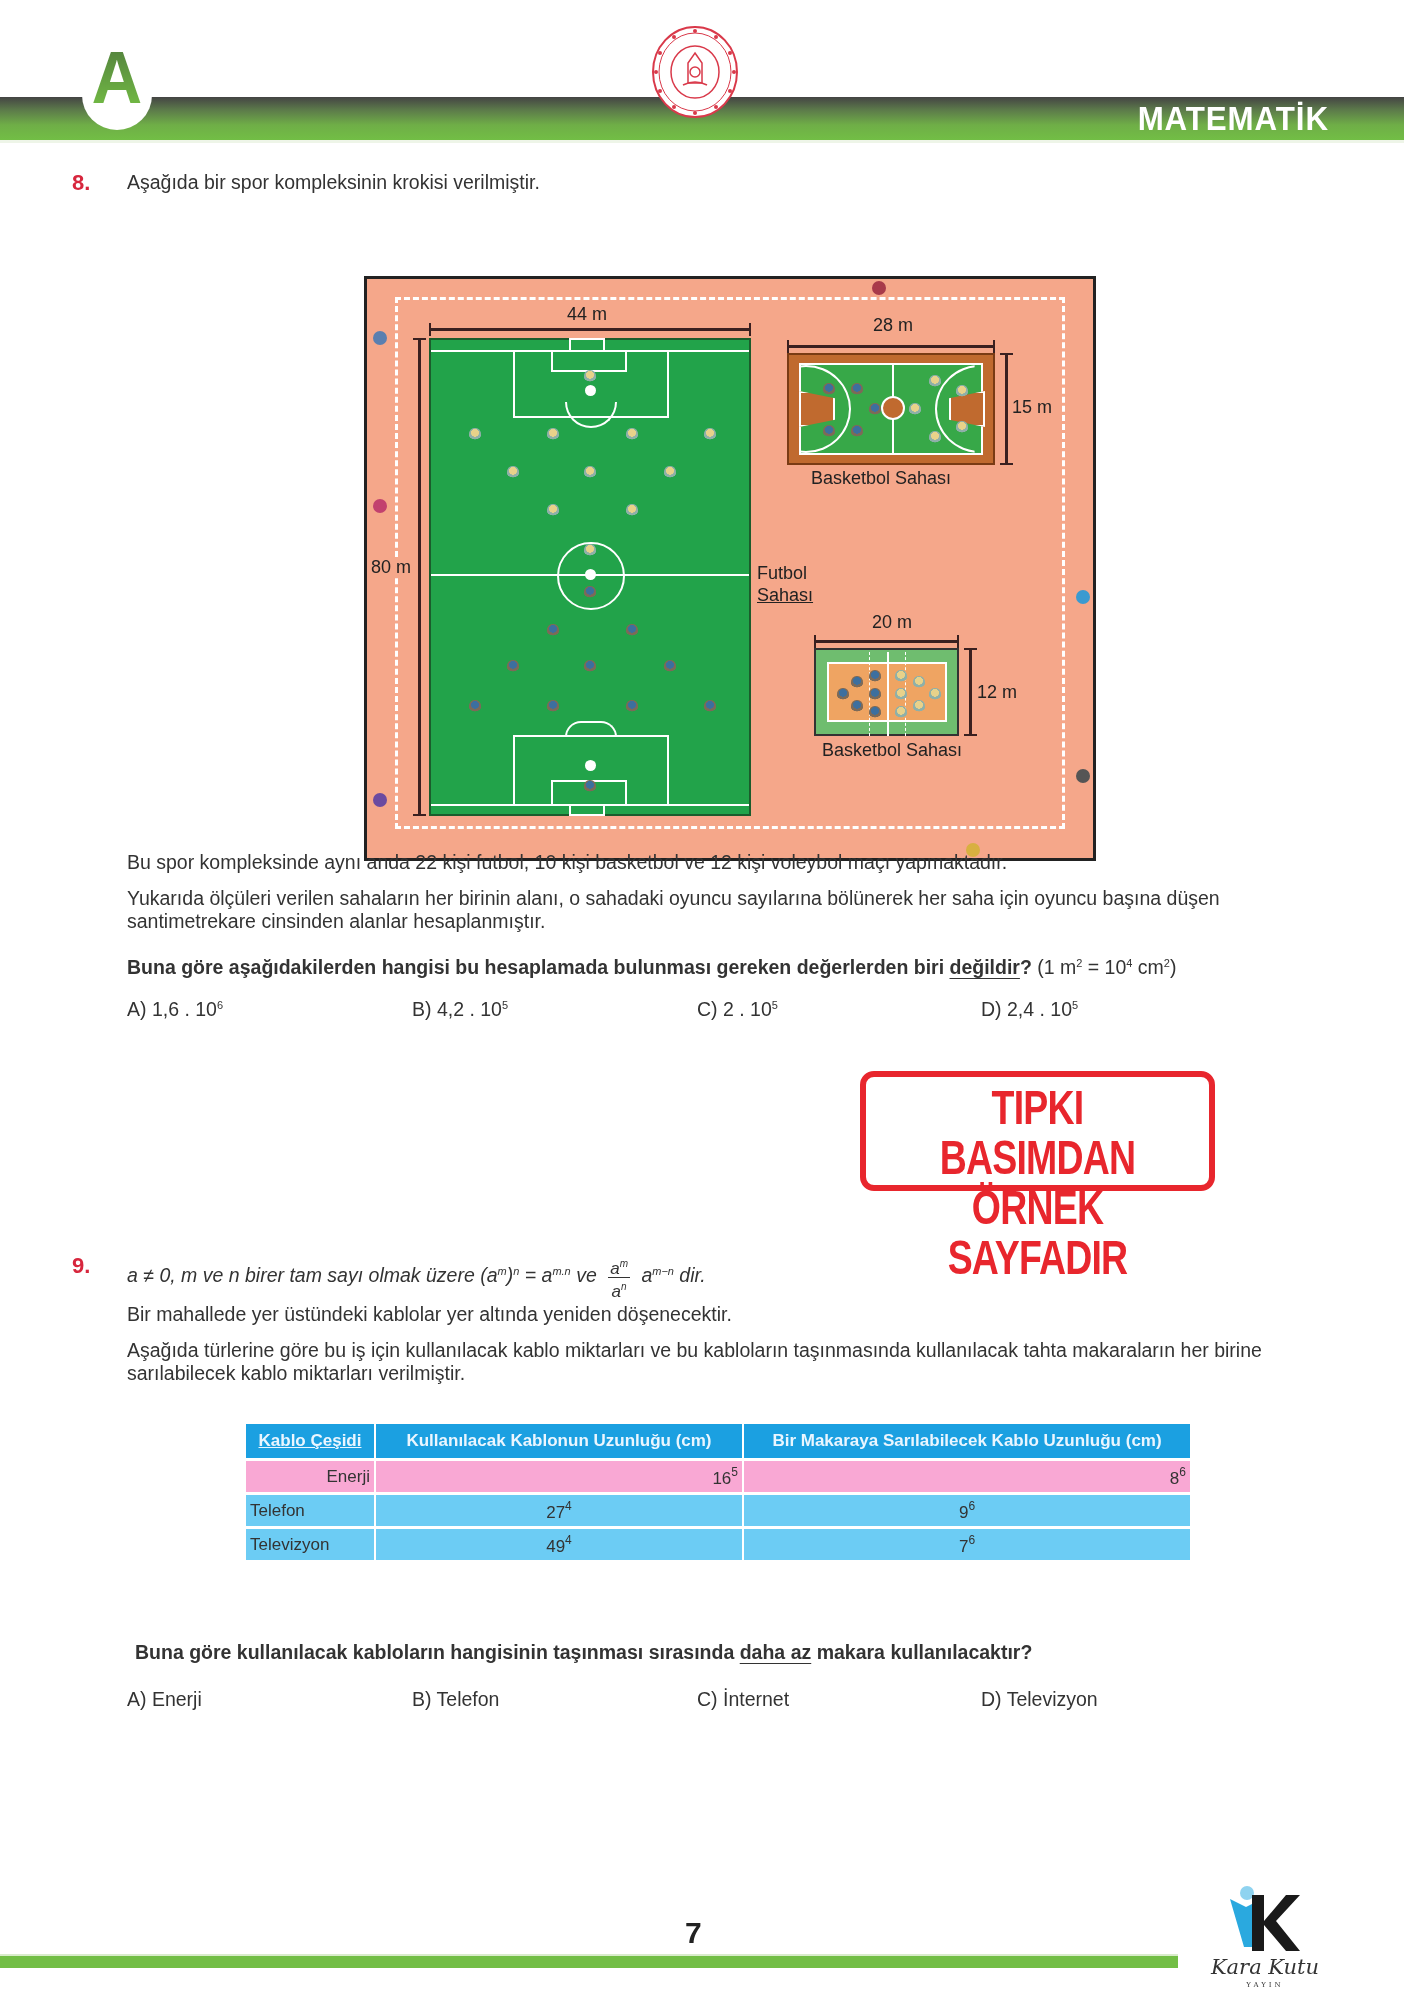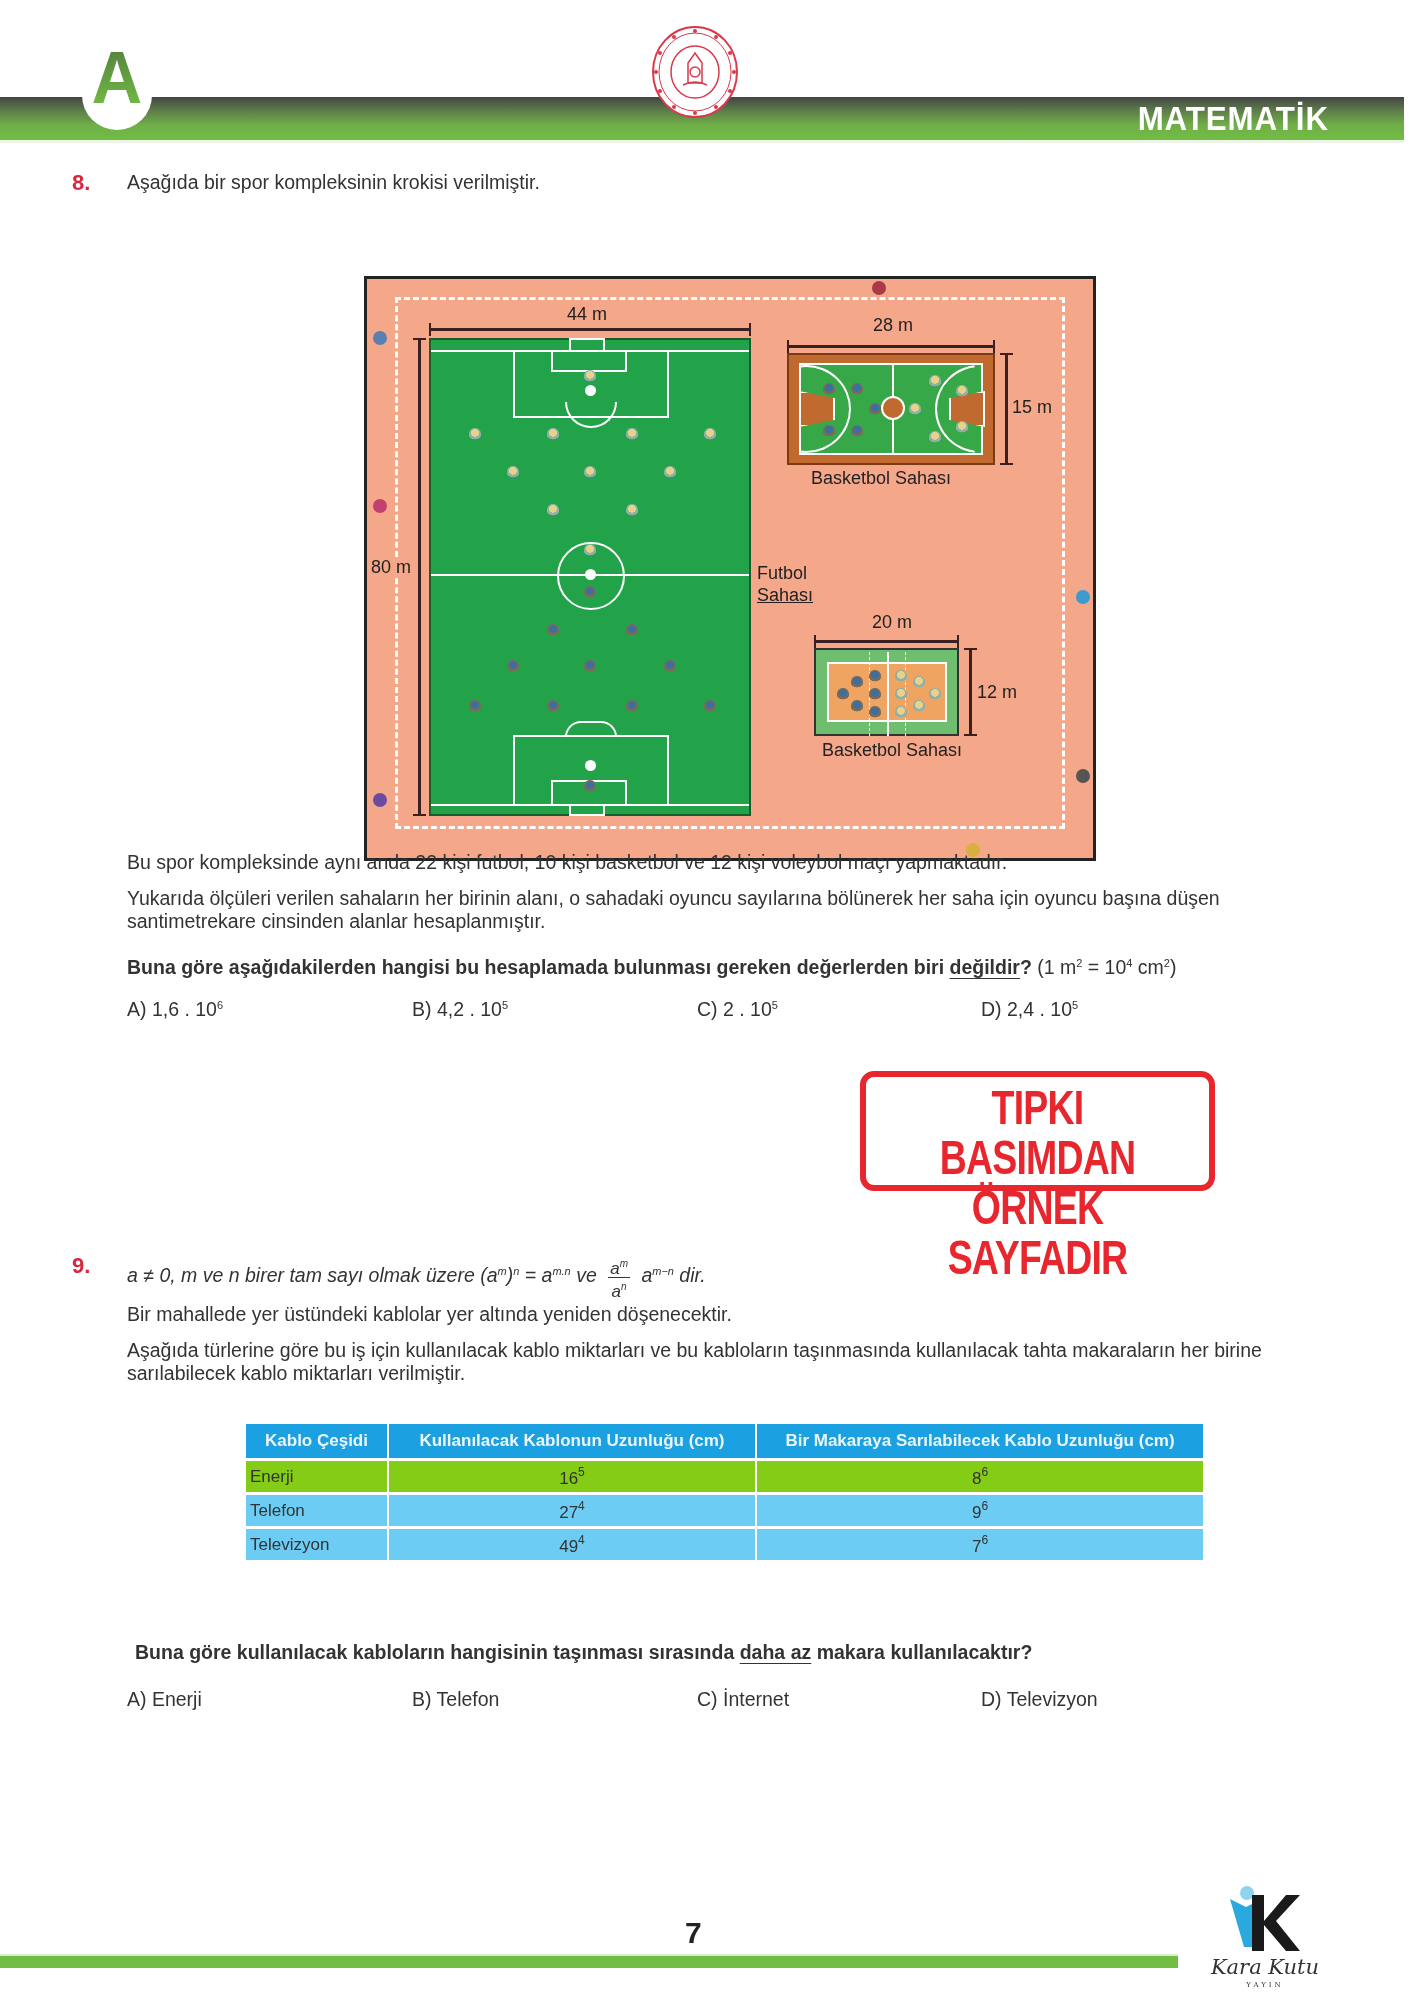--- a/index.html
+++ b/index.html
@@ -85,21 +85,21 @@
   
   .cable-table {
     position:absolute; left: 244px; top: 1421px; border-collapse: separate; border-spacing: 2px 3px;
     font-size: 17px;
   }
   .cable-table th {
     background:#1ba0e1; color:#eaf6ff; font-weight:bold; height:34px; padding: 0 10px;
     text-align:center; white-space:nowrap; font-size:17px;
   }
   .cable-table td { height: 31px; color:#333; padding: 0 4px; }
-  .cable-table tr.light td { background:#84cc16; }
+  .cable-table tr.light td { background:#f9a8d4;text-align:right; }
   .cable-table tr.dark td { background:#6cccf4; }
   .cable-table td.c { text-align:center; }
   .cable-table td.l { text-align:left; }
   .cable-table sup { font-size: 12px; vertical-align: 8px; }
 
   
   .footer-band { position:absolute; left:0; top:1956px; width:1178px; height:12px; background:#72be45; }
   .footer-band-top { position:absolute; left:0; top:1954px; width:1178px; height:2px; background:#d9eccb; }
   .page-number { position:absolute; left: 685px; top: 1916px; font-weight:bold; font-size:30px; color:#222; }
   .publisher-logo { position:absolute; left: 1200px; top: 1885px; width: 130px; height: 110px; }
@@ -282,21 +282,21 @@
 <div class="text" style="left:127px; top:1255px; font-style:italic; white-space:nowrap;">
   <span>a ≠ 0, m ve n birer tam sayı olmak üzere (a</span><sup class="small">m</sup><span>)</span><sup class="small">n</sup><span> = a</span><sup class="small">m.n</sup><span> ve </span><span style="display:inline-block; vertical-align:middle; text-align:center; line-height:17px; font-size:17px; margin:0 6px;"><span style="display:block; border-bottom:1px solid #333; padding:0 2px;"><span>a</span><sup style="font-size:10px;">m</sup></span><span style="display:block; padding:0 2px;"><span>a</span><sup style="font-size:10px;">n</sup></span></span><span> a</span><sup class="small">m−n</sup><span> dir.</span>
 </div>
 
 <div class="text" style="left:127px; top:1303px;">Bir mahallede yer üstündeki kablolar yer altında yeniden döşenecektir.</div>
 <div class="text" style="left:127px; top:1339px; width:1220px;">Aşağıda türlerine göre bu iş için kullanılacak kablo miktarları ve bu kabloların taşınmasında kullanılacak tahta makaraların her birine sarılabilecek kablo miktarları verilmiştir.</div>
 
 <table class="cable-table">
   <thead>
     <tr>
-      <th style="width:141px;">Kablo Çeşidi</th>
+      <th style="width:128px;text-decoration:underline;">Kablo Çeşidi</th>
       <th style="width:366px;">Kullanılacak Kablonun Uzunluğu (cm)</th>
       <th style="width:446px;">Bir Makaraya Sarılabilecek Kablo Uzunluğu (cm)</th>
     </tr>
   </thead>
   <tbody>
     <tr class="light">
       <td class="l">Enerji</td>
       <td class="c"><span>16</span><sup>5</sup></td>
       <td class="c"><span>8</span><sup>6</sup></td>
     </tr>

